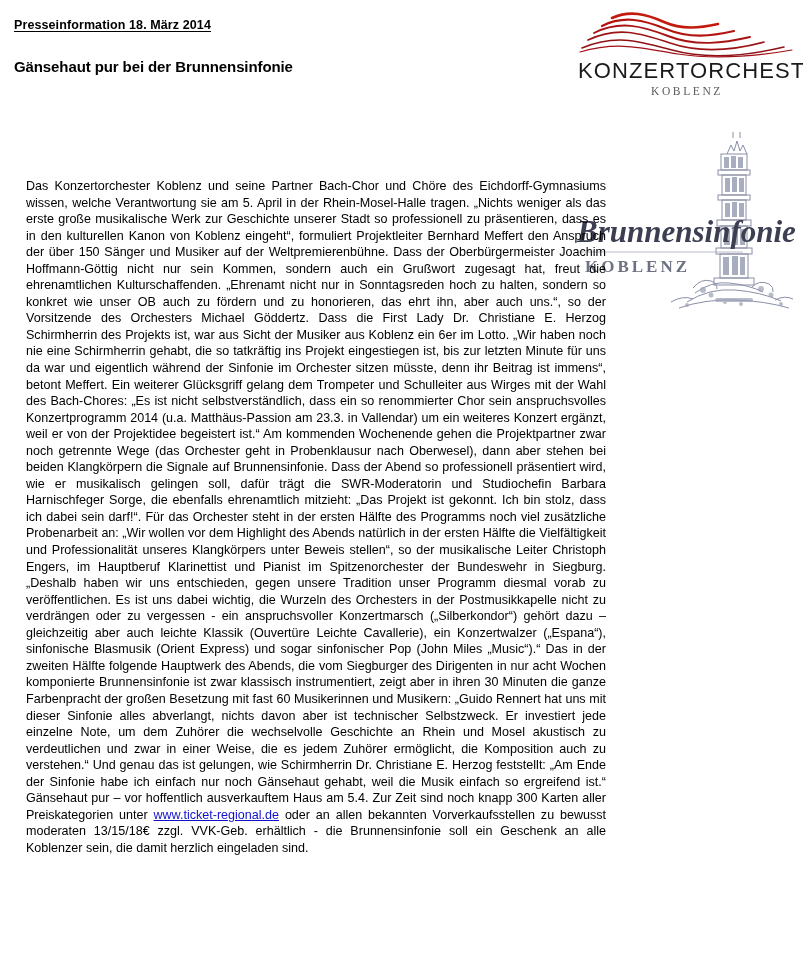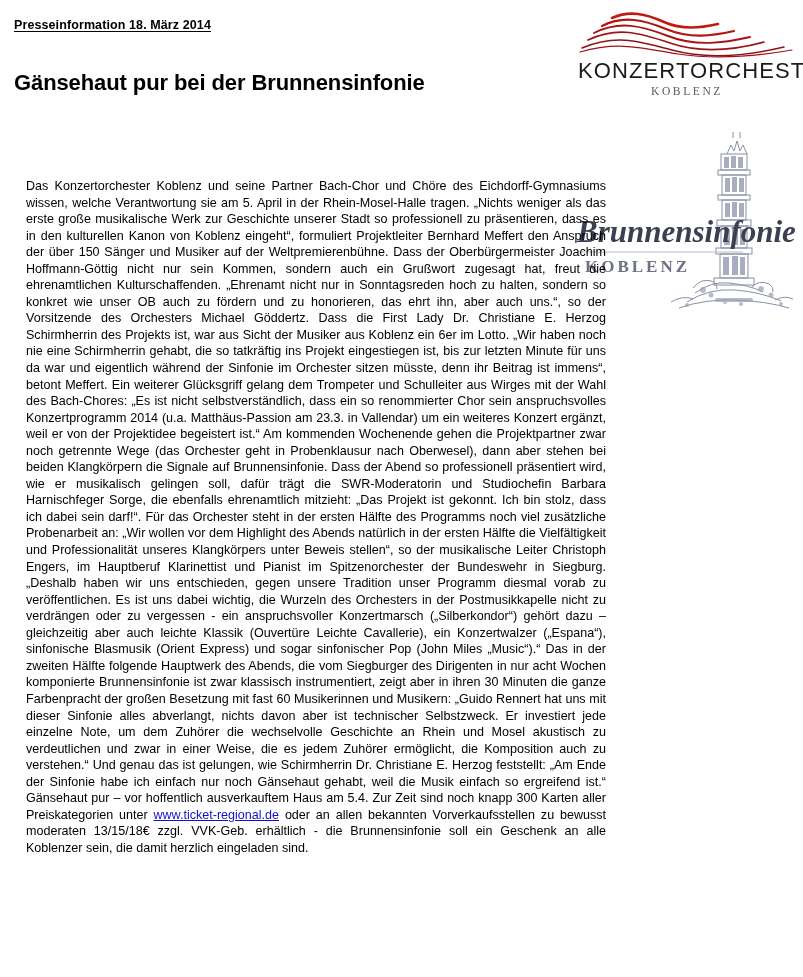--- a/index.html
+++ b/index.html
@@ -33,22 +33,22 @@
     font-weight: bold;
     letter-spacing: 0.1px;
     text-decoration: underline;
     text-underline-offset: 2px;
     white-space: nowrap;
   }
 
   .headline {
     position: absolute;
     left: 14px;
-    top: 55px;
-    font-size: 22px;
+    top: 48px;
+    font-size: 15px;
     font-weight: bold;
     letter-spacing: -0.1px;
     white-space: nowrap;
   }
 
   .subhead {
     position: absolute;
     left: 14px;
     top: 110px;
     width: 566px;

